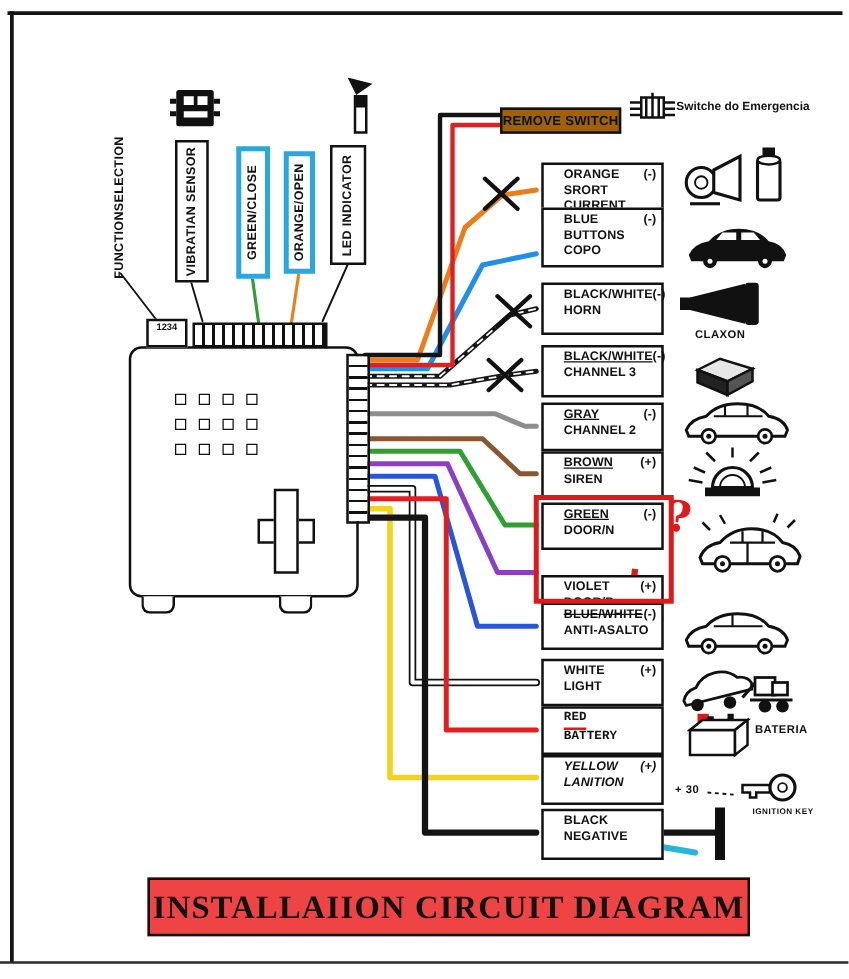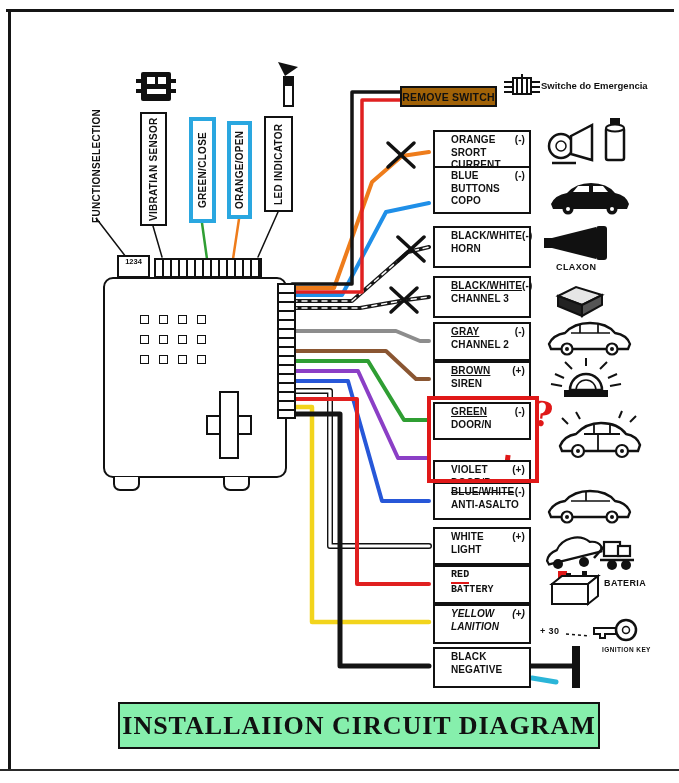--- a/index.html
+++ b/index.html
@@ -48,21 +48,21 @@
 
   
   .icon{position:absolute;z-index:2}
   .icon-label{position:absolute;font-weight:700;letter-spacing:.4px;white-space:nowrap}
   .claxon-label{left:12px;top:36px;font-size:9px}
   .bateria-label{left:58px;top:8px;font-size:9px}
   .ignition-label{left:62px;top:34px;font-size:6.5px;font-weight:600}
   .plus30-label{left:0;top:14px;font-size:9px}
 
   
-  .title-box{left:118px;top:702px;width:482px;height:47px;border:2.5px solid #111;background:#86efac;display:flex;align-items:center;justify-content:center;font-family:"Liberation Serif",serif;font-size:26px;font-weight:600;letter-spacing:1px;z-index:4}
+  .title-box{left:118px;top:702px;width:482px;height:47px;border:2.5px solid #111;background:#ef4444;display:flex;align-items:center;justify-content:center;font-family:"Liberation Serif",serif;font-size:26px;font-weight:600;letter-spacing:1px;z-index:4}
 
   svg.wires{position:absolute;left:0;top:0;z-index:2}
 </style>
 </head>
 <body>
 
 <div class="page">
 
   <div class="abs b-top"></div>
   <div class="abs b-left"></div>

